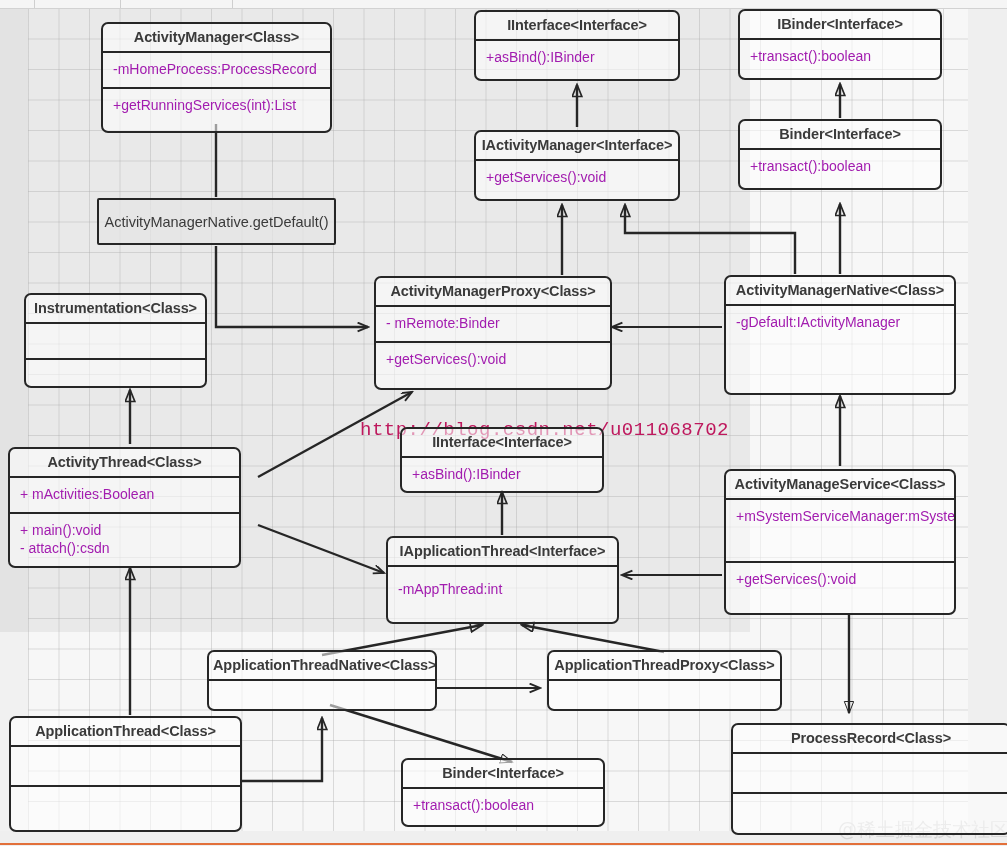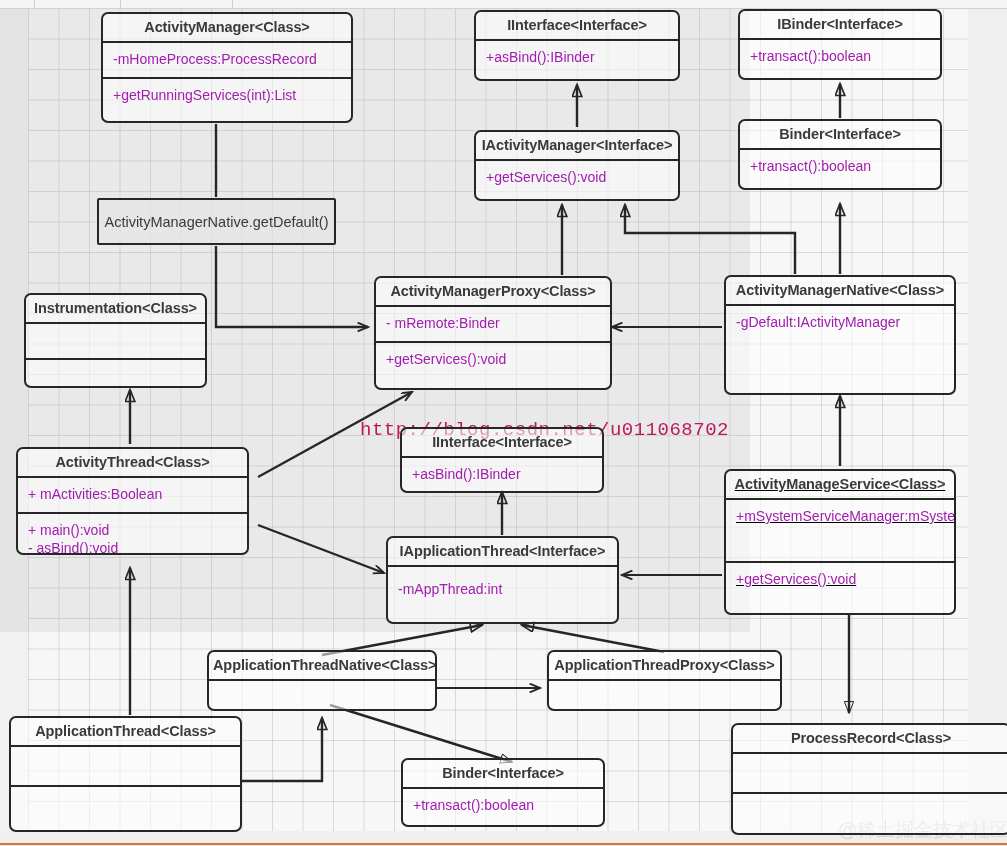--- a/index.html
+++ b/index.html
@@ -155,21 +155,21 @@
 
     <line x1="437" y1="688" x2="540" y2="688" stroke-width="1.8" marker-end="url(#openarrow)"></line>
 
     <line x1="330" y1="705" x2="512" y2="762" stroke-width="2.4" marker-end="url(#solidarrow)"></line>
 
     <polyline points="242,781 322,781 322,718" stroke-width="2.4" marker-end="url(#hollow)"></polyline>
 
     <line x1="849" y1="615" x2="849" y2="713" stroke-width="2.4" marker-end="url(#solidarrow)"></line>
   </svg>
 
-  <div class="uml" style="left:101px;top:12px;width:252px;height:111px;">
+  <div class="uml" style="left:101px;top:22px;width:231px;height:111px;">
     <div class="title">ActivityManager&lt;Class&gt;</div>
     <div class="comp">-mHomeProcess:ProcessRecord</div>
     <div class="comp">+getRunningServices(int):List</div>
   </div>
 
   <div class="uml" style="left:474px;top:10px;width:206px;height:71px;">
     <div class="title">IInterface&lt;Interface&gt;</div>
     <div class="comp">+asBind():IBinder</div>
   </div>
 
@@ -202,35 +202,35 @@
     <div class="title">ActivityManagerProxy&lt;Class&gt;</div>
     <div class="comp">- mRemote:Binder</div>
     <div class="comp">+getServices():void</div>
   </div>
 
   <div class="uml" style="left:724px;top:275px;width:232px;height:120px;">
     <div class="title">ActivityManagerNative&lt;Class&gt;</div>
     <div class="comp">-gDefault:IActivityManager</div>
   </div>
 
-  <div class="uml" style="left:16px;top:447px;width:233px;height:108px;">
+  <div class="uml" style="left:8px;top:447px;width:233px;height:121px;">
     <div class="title">ActivityThread&lt;Class&gt;</div>
     <div class="comp">+ mActivities:Boolean</div>
     <div class="comp">
       <div>+ main():void</div>
-      <div>- asBind():void</div>
+      <div>- attach():csdn</div>
     </div>
   </div>
 
   <div class="uml" style="left:400px;top:427px;width:204px;height:66px;">
     <div class="title">IInterface&lt;Interface&gt;</div>
     <div class="comp">+asBind():IBinder</div>
   </div>
 
-  <div class="uml" style="left:724px;top:469px;width:232px;height:146px;text-decoration:underline;">
+  <div class="uml" style="left:724px;top:469px;width:232px;height:146px;">
     <div class="title">ActivityManageService&lt;Class&gt;</div>
     <div class="comp" style="height:63px;">+mSystemServiceManager:mSystemServiceManager</div>
     <div class="comp">+getServices():void</div>
   </div>
 
   <div class="uml" style="left:386px;top:536px;width:233px;height:88px;">
     <div class="title">IApplicationThread&lt;Interface&gt;</div>
     <div class="comp" style="height:55px;padding-top:14px;">-mAppThread:int</div>
   </div>
 

